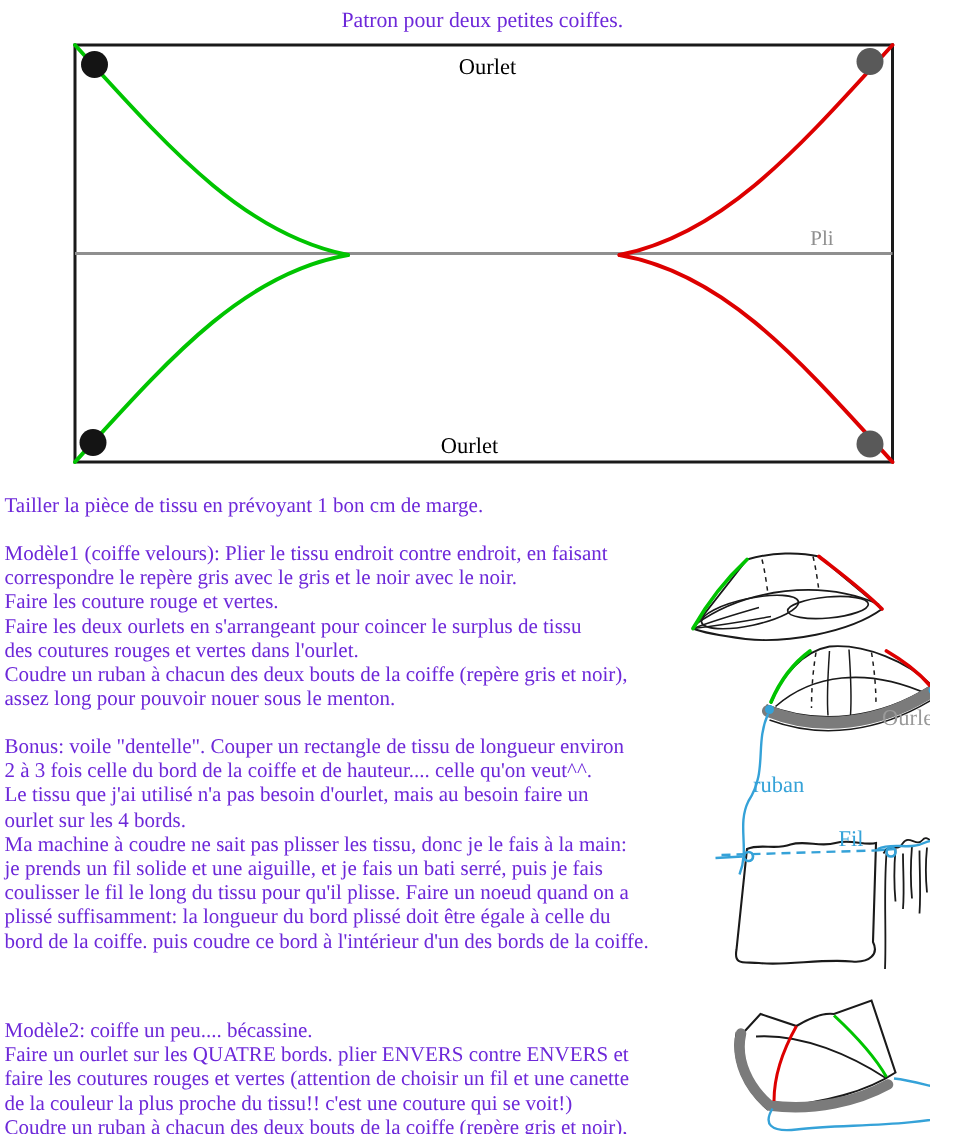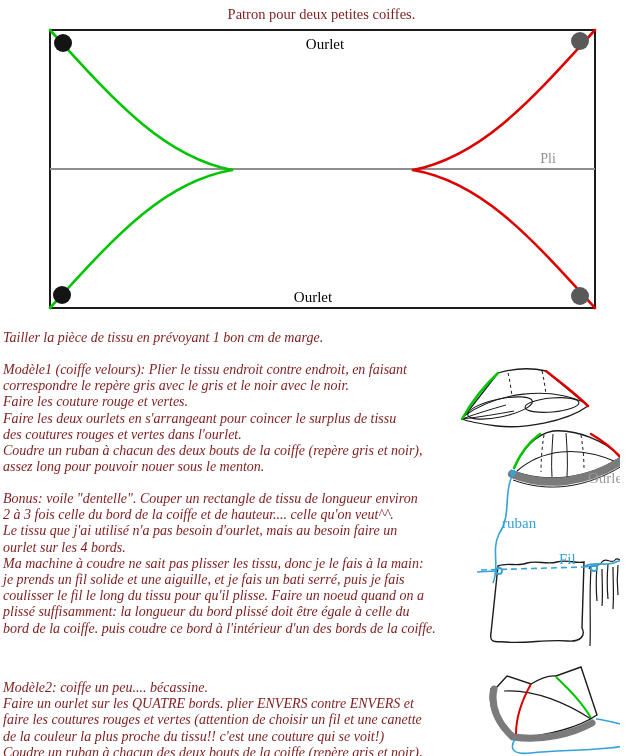--- a/index.html
+++ b/index.html
@@ -1,26 +1,26 @@
 <!DOCTYPE html>
 <html><head>
 <meta charset="utf-8">
 <style>
   html,body{margin:0;padding:0;background:#ffffff;}
   #page{
     position:relative;width:620px;height:756px;background:#ffffff;overflow:hidden;
-    font-family:"Liberation Serif","DejaVu Serif",serif;color:#7f1d1d;
+    font-family:"Liberation Serif","DejaVu Serif",serif;color:#6d28d9;
   }
   .title{
     position:absolute;top:6px;left:0;width:643px;text-align:center;
     font-size:14.5px;font-weight:normal;
   }
   .para{
     position:absolute;left:3px;width:472px;
-    font-size:14px;line-height:16.2px;white-space:pre-line;font-style:italic;
+    font-size:14px;line-height:16.2px;white-space:pre-line;
   }
   #para-cutting{top:330px;}
   #para-model1{top:362px;}
   #para-bonus{top:491px;}
   #para-model2{top:680px;}
   svg{position:absolute;display:block;}
   #main-diagram{left:0;top:0;}
   #sketches{left:455px;top:360px;}
   svg text{font-family:"Liberation Serif","DejaVu Serif",serif;}
 </style>

